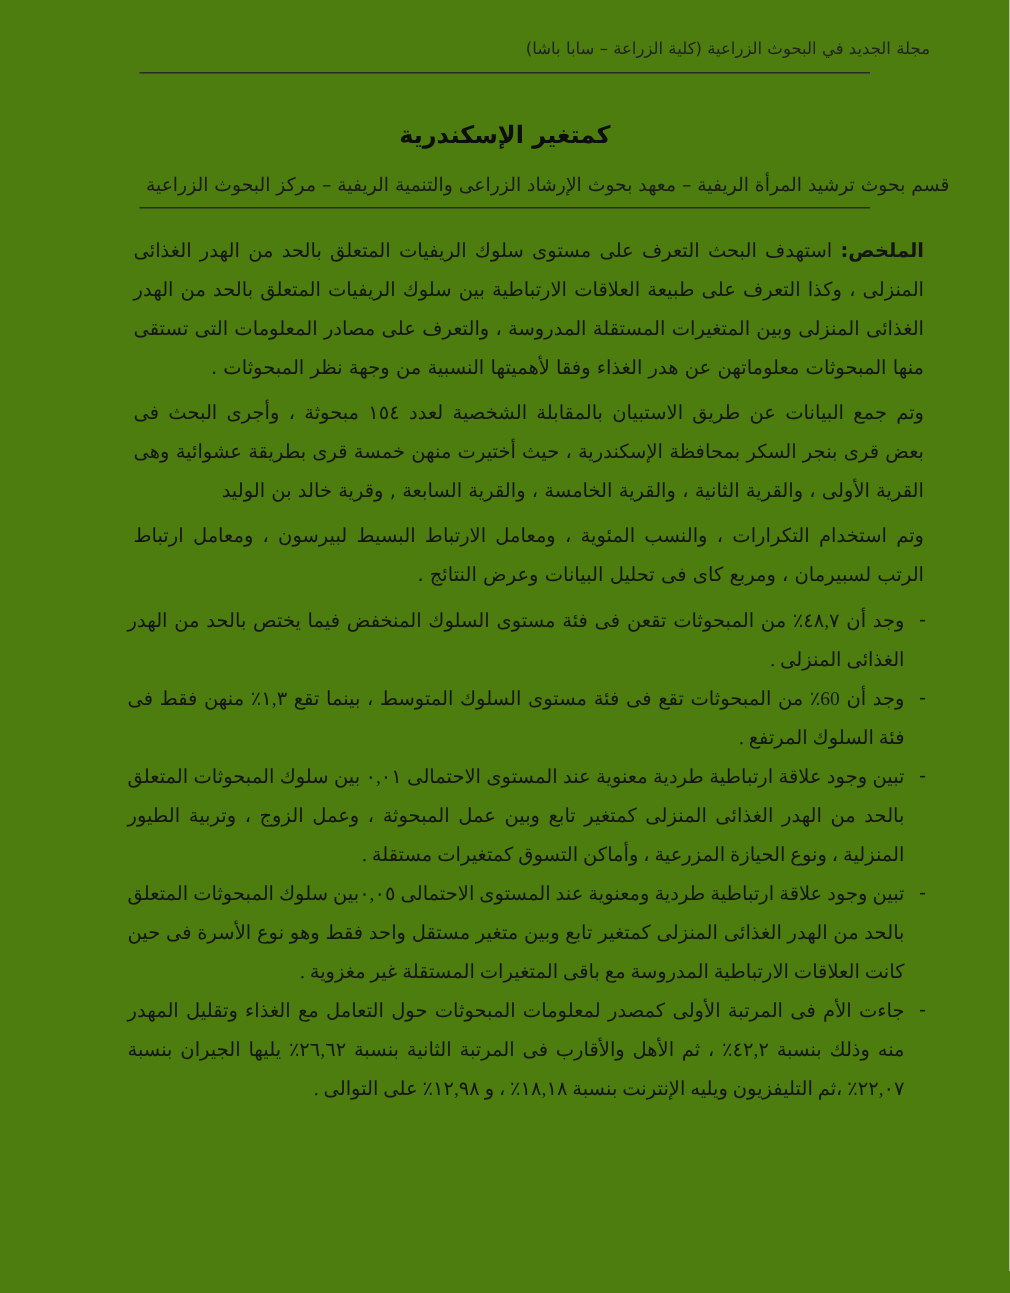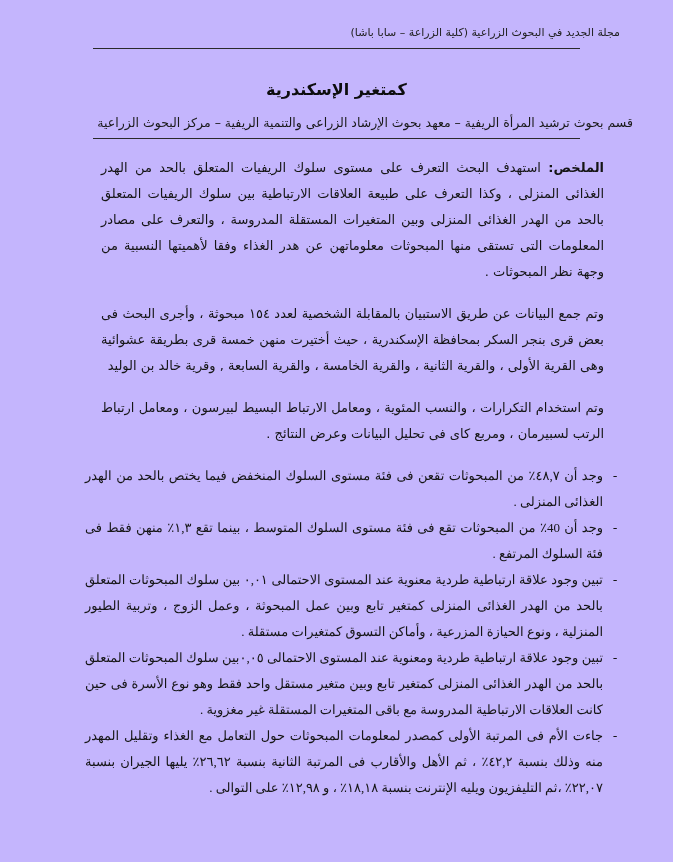--- a/index.html
+++ b/index.html
@@ -12,21 +12,21 @@
     width: 673px;
     height: 862px;
     font-family: "DejaVu Sans", sans-serif;
     color: #151515;
     direction: rtl;
   }
   .page {
     position: relative;
     width: 673px;
     height: 862px;
-    background: #c4b5fd;
+    background: #4d7c0f;
     overflow: hidden;
   }
   .journal-header {
     margin: 26px 53px 0 85px;
     text-align: right;
     font-size: 11px;
     color: #222;
   }
   .rule {
     border: none;
@@ -56,21 +56,21 @@
   .affil-rule {
     margin-top: 8px;
   }
   .content {
     margin: 16px 53px 0 85px;
     font-size: 13px;
     line-height: 26px;
     text-align: justify;
     color: #151515;
   }
-  .para { margin: 16px; }
+  .para { margin: 4px; }
   .bold { font-weight: bold; }
   .finding {
     display: flex;
     gap: 7px;
   }
   .finding .dash {
     flex: 0 0 auto;
     width: 10px;
     text-align: center;
   }
@@ -112,21 +112,21 @@
 
     <div class="findings">
 
       <div class="finding">
         <span class="dash">-</span>
         <span class="finding-text">وجد أن ٤٨,٧٪ من المبحوثات تقعن فى فئة مستوى السلوك المنخفض فيما يختص بالحد من الهدر الغذائى المنزلى .</span>
       </div>
 
       <div class="finding">
         <span class="dash">-</span>
-        <span class="finding-text">وجد أن 40٪ من المبحوثات تقع فى فئة مستوى السلوك المتوسط ، بينما تقع ١,٣٪ منهن فقط فى فئة السلوك المرتفع .</span>
+        <span class="finding-text">وجد أن 60٪ من المبحوثات تقع فى فئة مستوى السلوك المتوسط ، بينما تقع ١,٣٪ منهن فقط فى فئة السلوك المرتفع .</span>
       </div>
 
       <div class="finding">
         <span class="dash">-</span>
         <span class="finding-text">تبين وجود علاقة ارتباطية طردية معنوية عند المستوى الاحتمالى ٠,٠١ بين سلوك المبحوثات المتعلق بالحد من الهدر الغذائى المنزلى كمتغير تابع وبين عمل المبحوثة ، وعمل الزوج ، وتربية الطيور المنزلية ، ونوع الحيازة المزرعية ، وأماكن التسوق كمتغيرات مستقلة .</span>
       </div>
 
       <div class="finding">
         <span class="dash">-</span>
         <span class="finding-text">تبين وجود علاقة ارتباطية طردية ومعنوية عند المستوى الاحتمالى ٠,٠٥بين سلوك المبحوثات المتعلق بالحد من الهدر الغذائى المنزلى كمتغير تابع وبين متغير مستقل واحد فقط وهو نوع الأسرة فى حين كانت العلاقات الارتباطية المدروسة مع باقى المتغيرات المستقلة غير مغزوية .</span>

